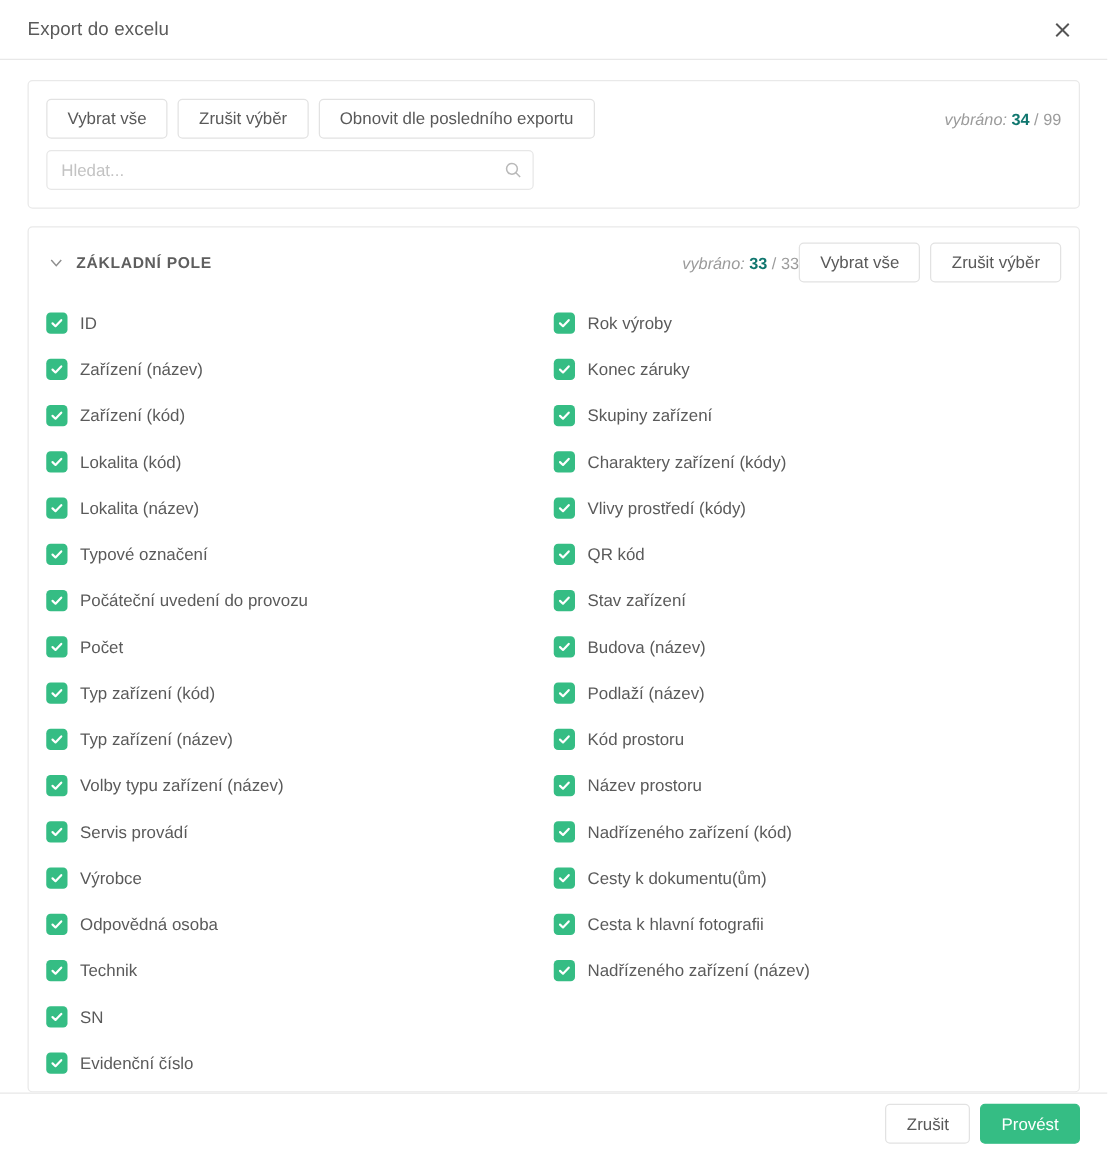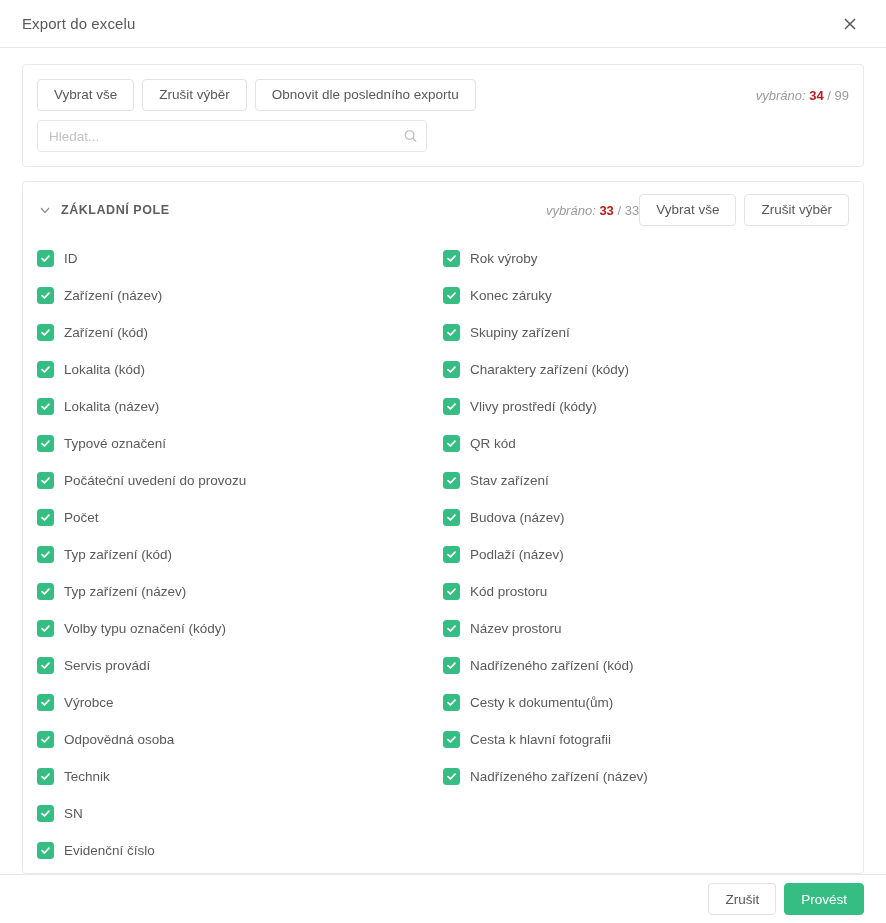--- a/index.html
+++ b/index.html
@@ -92,21 +92,21 @@
     margin-right: 8px;
     box-sizing: border-box;
   }
   .counter {
     margin-left: auto;
     font-size: 13px;
     color: #9b9b9b;
     white-space: nowrap;
   }
   .counter .lbl { font-style: italic; }
-  .counter .cur { font-weight: bold; color: #b91c1c; font-style: normal; }
+  .counter .cur { font-weight: bold; color: #0f766e; font-style: normal; }
   .counter .sep { color: #9b9b9b; }
   .counter .tot { color: #9b9b9b; }
 
   .search-wrap {
     margin-top: 9px;
     position: relative;
     width: 390px;
   }
   .search-input {
     width: 100%;
@@ -378,21 +378,21 @@
               </svg>
             </span>
             <span class="field-label">Typ zařízení (název)</span>
           </div>
           <div class="field-item">
             <span class="cbx">
               <svg width="11" height="11" viewBox="0 0 12 12" fill="none" stroke="#ffffff" stroke-width="1.9" stroke-linecap="round" stroke-linejoin="round">
                 <polyline points="2.2,6.2 4.8,8.7 9.8,3.4"></polyline>
               </svg>
             </span>
-            <span class="field-label">Volby typu označení (kódy)</span>
+            <span class="field-label">Volby typu zařízení (název)</span>
           </div>
           <div class="field-item">
             <span class="cbx">
               <svg width="11" height="11" viewBox="0 0 12 12" fill="none" stroke="#ffffff" stroke-width="1.9" stroke-linecap="round" stroke-linejoin="round">
                 <polyline points="2.2,6.2 4.8,8.7 9.8,3.4"></polyline>
               </svg>
             </span>
             <span class="field-label">Servis provádí</span>
           </div>
           <div class="field-item">

